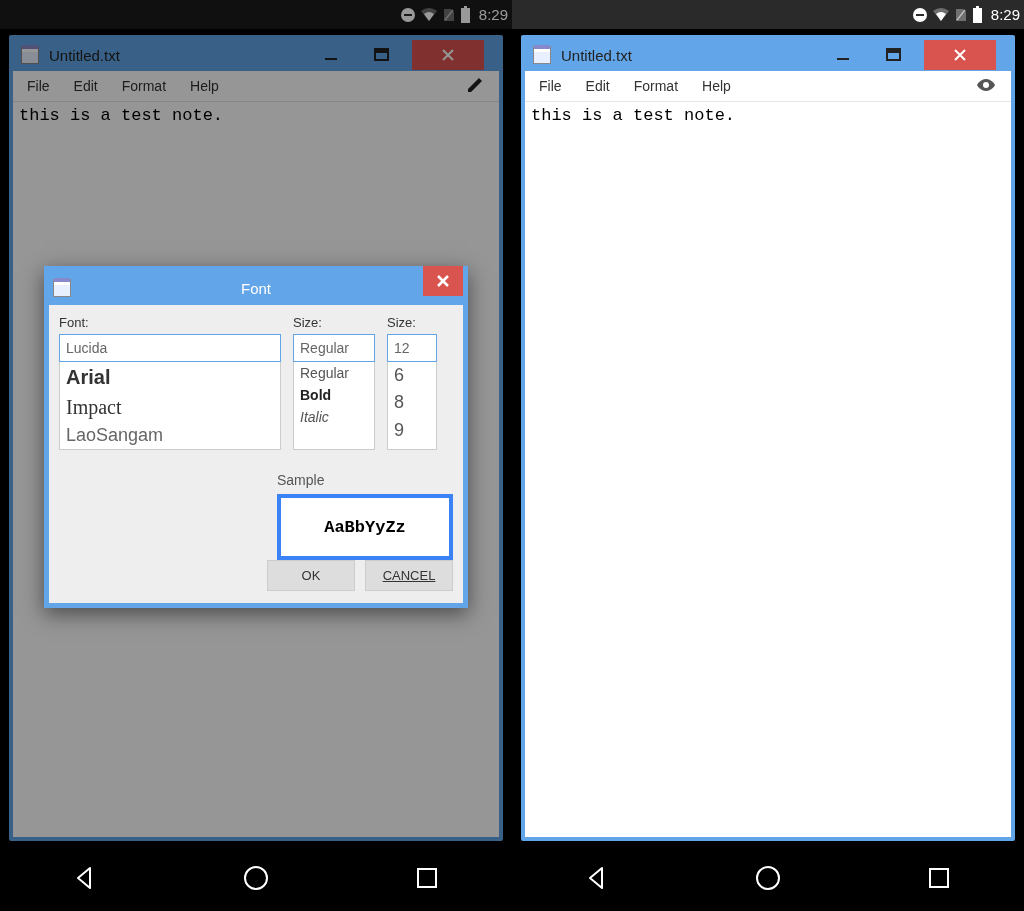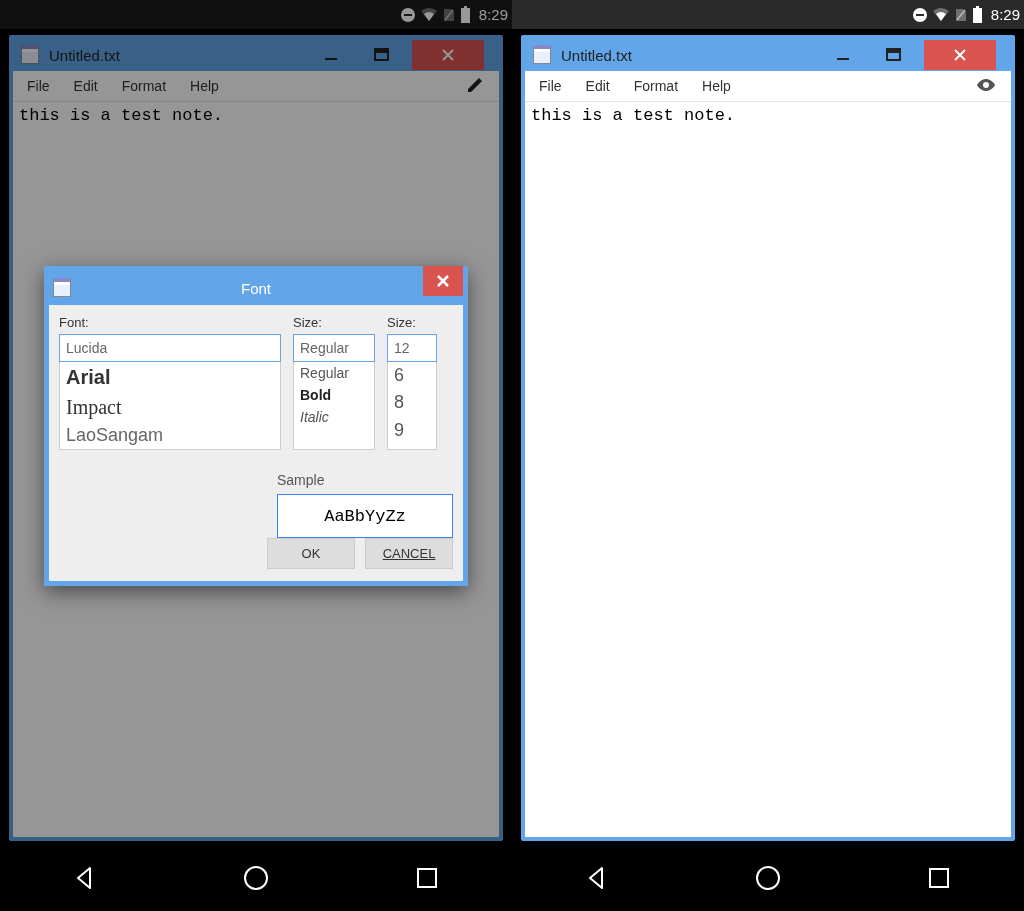--- a/index.html
+++ b/index.html
@@ -50,21 +50,21 @@
   .listbox.size { height: 88px; font-size: 18px; color: #555; }
   .listbox div { padding: 2px 6px; line-height: 1.3; }
   .font-arial { font-family: Arial; font-weight: bold; font-size: 20px; color: #333; }
   .font-impact { font-family: Impact, Arial Black; font-size: 20px; color: #333; }
   .font-lao { font-family: Arial; font-size: 18px; color: #666; }
   .font-lucida { font-family: "Courier New", monospace; font-size: 20px; color: #666; }
   .style-bold { font-weight: bold; color:#222; }
   .style-italic { font-style: italic; }
   .sample-col { margin-top: 22px; margin-left: 218px; }
   .sample-lbl { font-size: 14px; color: #555; margin-bottom: 6px; }
-  .sample-box { background: #fff; border: 1px solid #3b82f6; height: 44px; display: flex; align-items: center; justify-content: center; font-family: "Courier New", monospace; font-size: 17px; }
+  .sample-box { background: #fff; border: 4px solid #3b82f6; height: 66px; display: flex; align-items: center; justify-content: center; font-family: "Courier New", monospace; font-size: 17px; font-weight: bold; }
   .btn-row { display: flex; justify-content: flex-end; gap: 10px; }
   .dbtn { background: #ddd; border: 1px solid #ccc; padding: 7px 0; font-size: 13px; color: #333; text-align:center; }
   .dbtn.ok { width: 88px; }
   .dbtn.cancel { width: 88px; text-decoration: underline; }
 
   
   .navbar { position: absolute; bottom: 0; left: 0; right: 0; height: 66px; background: #000; display: flex; justify-content: space-around; align-items: center; }
   .nav-btn { width: 32px; height: 32px; color: #fff; display:flex; align-items:center; justify-content:center; }
 
   .screen.left .statusbar { background: #1c1c1c; }

